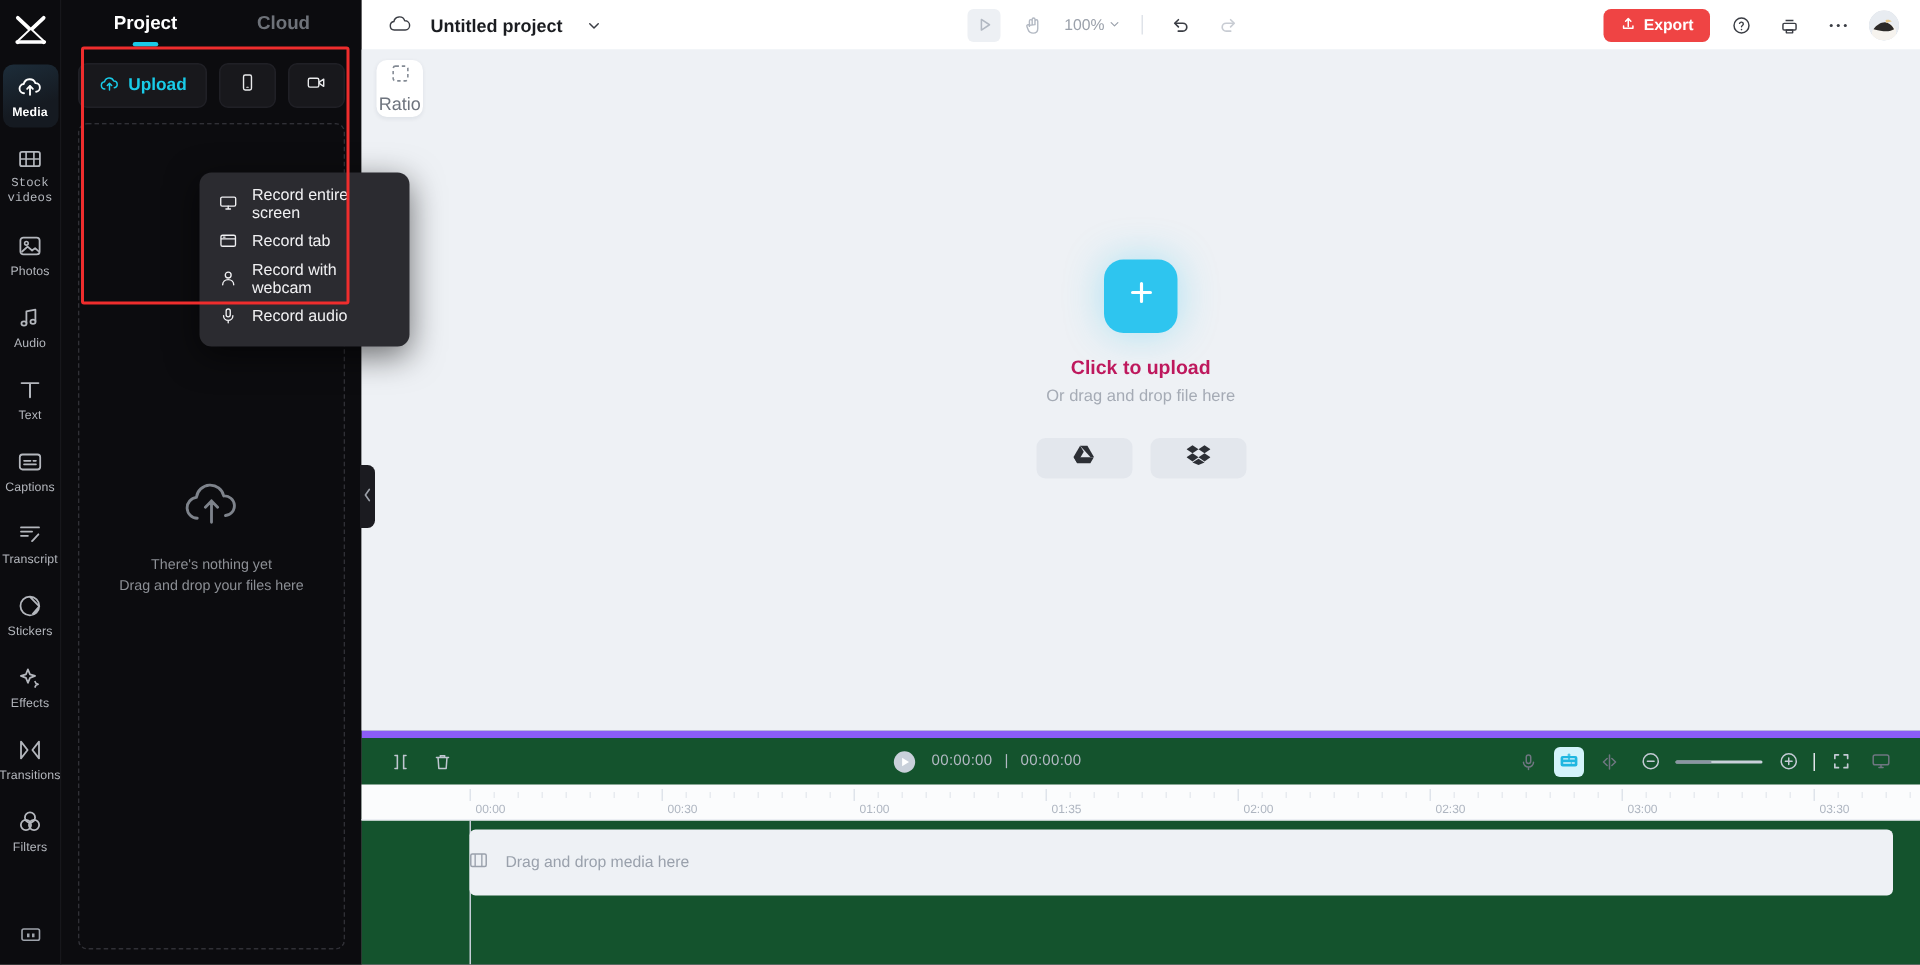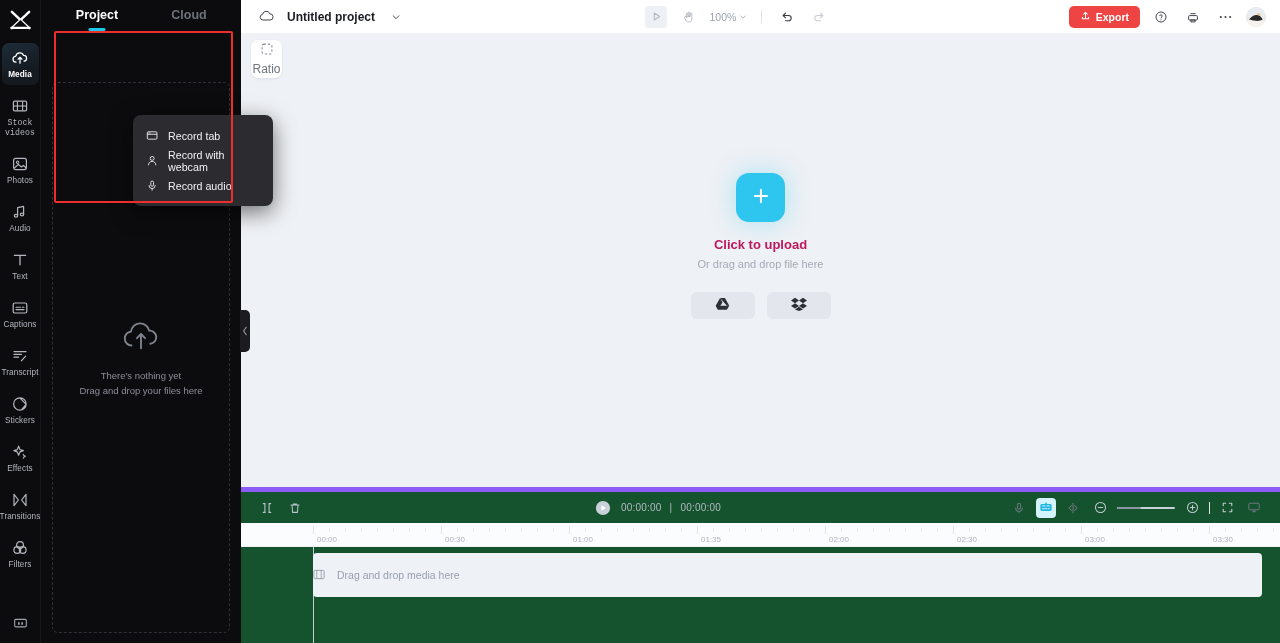--- a/index.html
+++ b/index.html
@@ -299,35 +299,71 @@
     </div>
   </div>
 
   <div class="panel">
     <div class="panel-tabs">
       <div class="ptab active">Project</div>
       <div class="ptab">Cloud</div>
     </div>
 
     <div class="panel-body">
+      <div class="upload-row">
+        <div class="btn-upload">
+          <span>
+            <svg width="14" height="14" viewBox="0 0 18 18" fill="none">
+              <path d="M5 13.2a3.1 3.1 0 0 1-.2-6.18A4.1 4.1 0 0 1 12.6 6.4a2.9 2.9 0 0 1 .5 5.77" stroke="#19cbe8" stroke-width="1.25" stroke-linecap="round" stroke-linejoin="round"></path>
+              <path d="M9 14.2V8.3M9 8.3l-1.9 1.9M9 8.3l1.9 1.9" stroke="#19cbe8" stroke-width="1.25" stroke-linecap="round" stroke-linejoin="round"></path>
+            </svg>
+          </span>
+          <span>Upload</span>
+        </div>
+        <div class="btn-sq">
+          <span>
+            <svg width="14" height="14" viewBox="0 0 18 18" fill="none">
+              <rect x="5.6" y="2.6" width="6.8" height="12.8" rx="1.4" stroke="#e9eaec" stroke-width="1.2"></rect>
+              <rect x="7.9" y="12.6" width="2.2" height="1" rx=".5" fill="#e9eaec"></rect>
+            </svg>
+          </span>
+        </div>
+        <div class="btn-sq">
+          <span>
+            <svg width="16" height="14" viewBox="0 0 20 18" fill="none">
+              <rect x="3" y="5.4" width="9" height="7.6" rx="1.4" stroke="#e9eaec" stroke-width="1.2"></rect>
+              <path d="M12.6 8.4 L16.2 6.1 v6.2 L12.6 10z" stroke="#e9eaec" stroke-width="1.2" stroke-linejoin="round"></path>
+            </svg>
+          </span>
+        </div>
+      </div>
 
       <div class="dropzone">
         <span>
           <svg width="42" height="38" viewBox="0 0 46 42" fill="none">
             <path d="M12.5 31.5a7.7 7.7 0 0 1-.6-15.35A10.2 10.2 0 0 1 32 15.1a7.2 7.2 0 0 1 1.3 14.4" stroke="#7e838b" stroke-width="2.1" stroke-linecap="round" stroke-linejoin="round"></path>
             <path d="M23 34.5V18.8M23 18.8l-4.5 4.6M23 18.8l4.5 4.6" stroke="#7e838b" stroke-width="2.1" stroke-linecap="round" stroke-linejoin="round"></path>
           </svg>
         </span>
         <div class="dz-txt">
           <div>There's nothing yet</div>
           <div>Drag and drop your files here</div>
         </div>
       </div>
 
       <div class="rec-menu" id="rec-menu">
+          <div class="rec-item">
+            <span class="rm-ico">
+              <svg width="14" height="14" viewBox="0 0 18 18" fill="none">
+                <rect x="1.6" y="2.6" width="13.8" height="8.4" rx="1.3" stroke="#f0f0f2" stroke-width="1.25"></rect>
+                <path d="M6.4 13.6h4.2M8.5 11v2.6" stroke="#f0f0f2" stroke-width="1.25" stroke-linecap="round"></path>
+              </svg>
+            </span>
+            <span>Record entire screen</span>
+          </div>
           <div class="rec-item">
             <span class="rm-ico">
               <svg width="14" height="14" viewBox="0 0 18 18" fill="none">
                 <rect x="1.8" y="3.2" width="13.4" height="10.2" rx="1.5" stroke="#f0f0f2" stroke-width="1.25"></rect>
                 <path d="M1.8 6.6h13.4" stroke="#f0f0f2" stroke-width="1.25"></path>
                 <path d="M4 4.9h1.6" stroke="#f0f0f2" stroke-width="1.1" stroke-linecap="round"></path>
               </svg>
             </span>
             <span>Record tab</span>
           </div>

